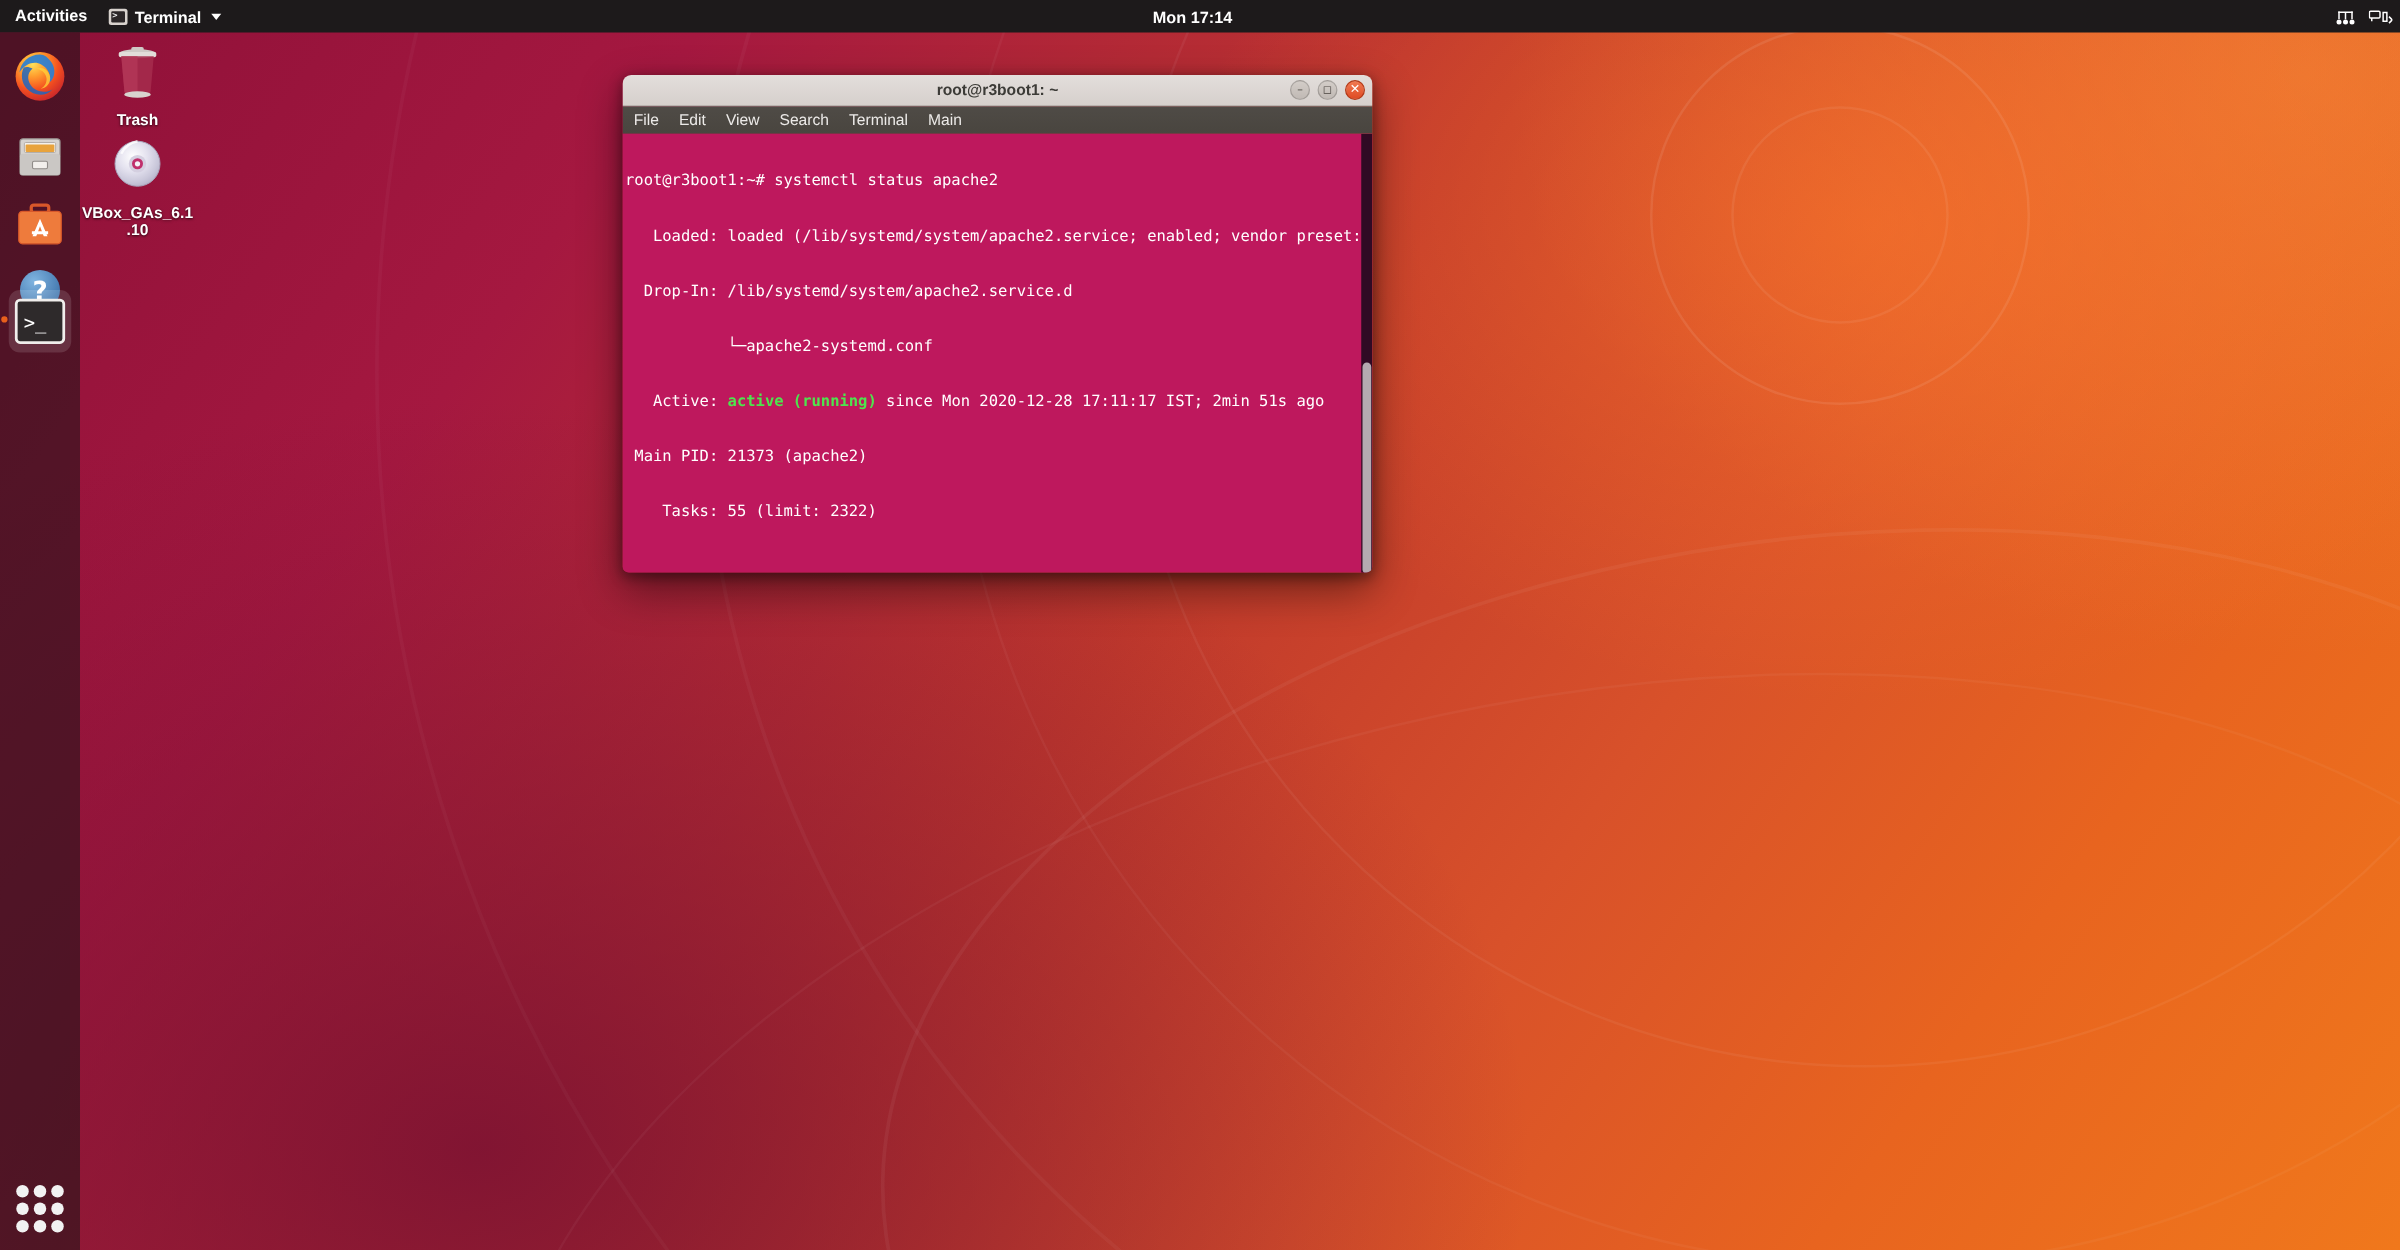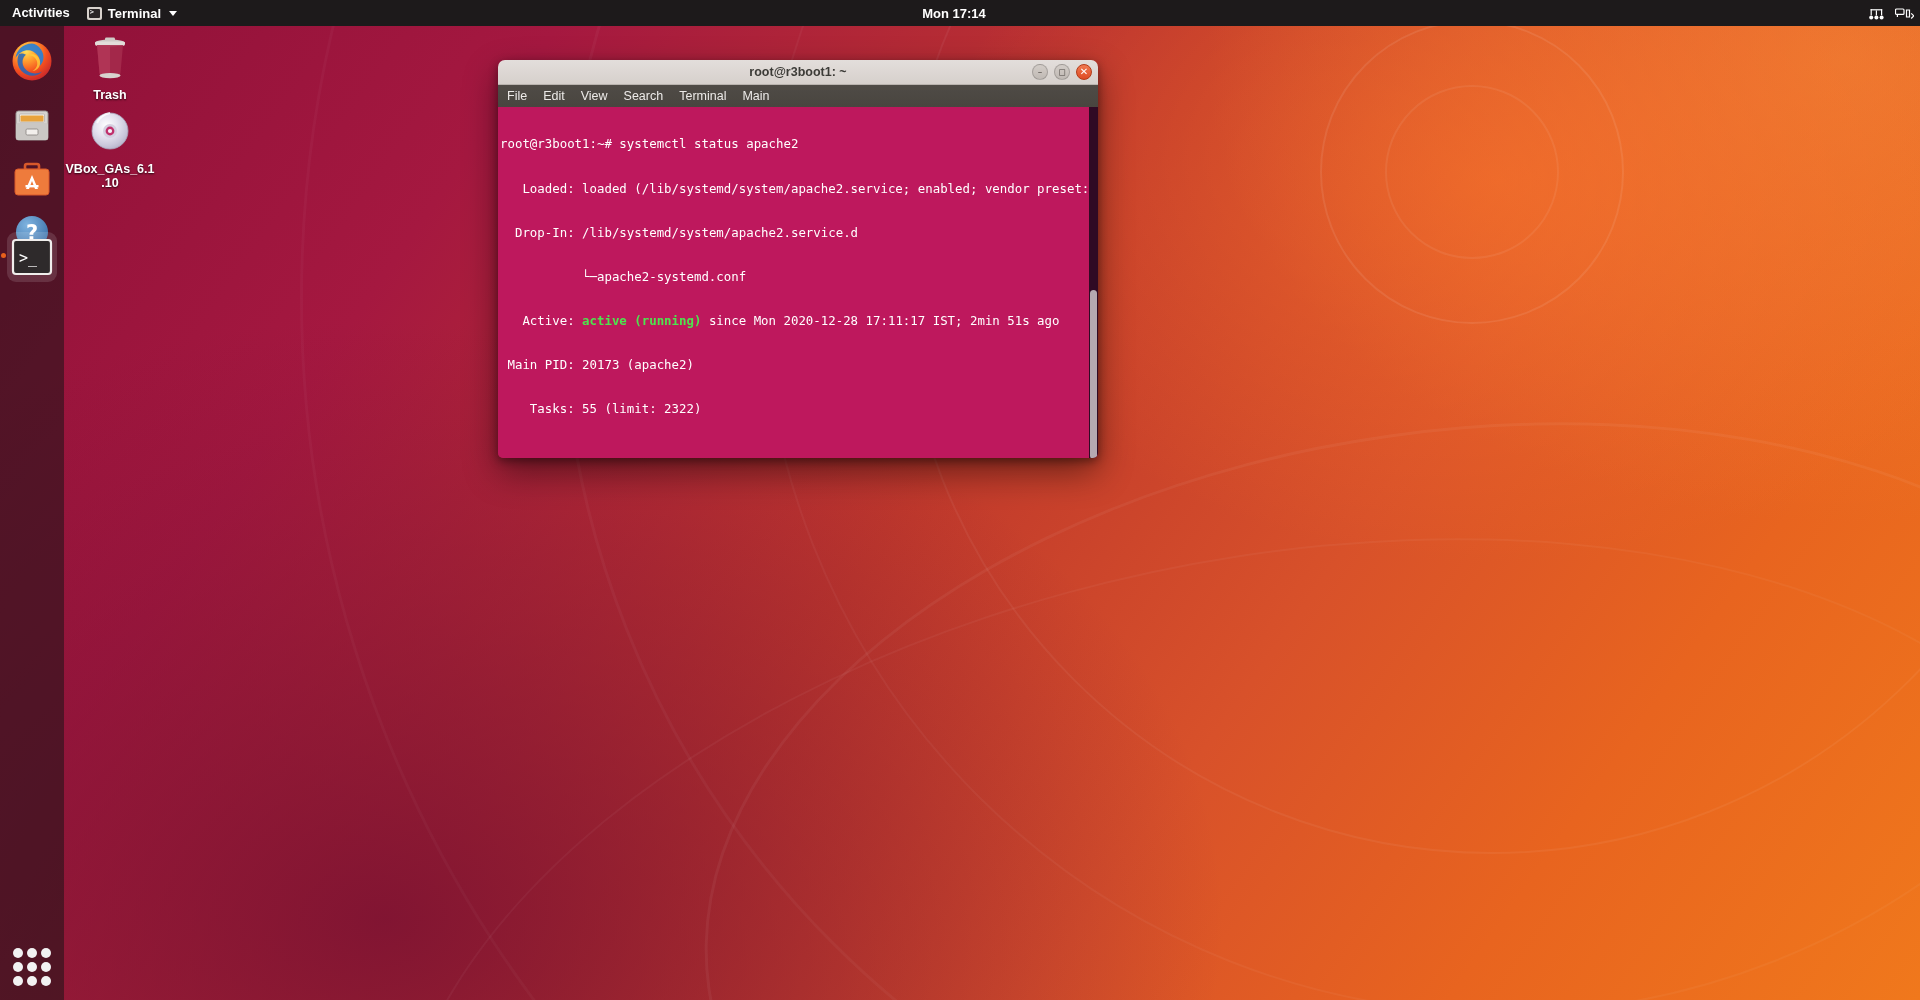--- a/index.html
+++ b/index.html
@@ -493,21 +493,21 @@
     <div class="menu-item">Main</div>
   </div>
 
   <div id="term-body">
     <div id="term-text">
       <div class="line"><span>root@r3boot1:~# systemctl status apache2</span></div>
       <div class="line"><span>   Loaded: </span><span>loaded (/lib/systemd/system/apache2.service; enabled; vendor preset:</span></div>
       <div class="line"><span>  Drop-In: </span><span>/lib/systemd/system/apache2.service.d</span></div>
       <div class="line"><span>           └─apache2-systemd.conf</span></div>
       <div class="line"><span>   Active: </span><span class="green-b">active (running)</span><span> since Mon 2020-12-28 17:11:17 IST; 2min 51s ago</span></div>
-      <div class="line"><span> Main PID: 20173 (apache2)</span></div>
+      <div class="line"><span> Main PID: 21373 (apache2)</span></div>
       <div class="line"><span>    Tasks: 55 (limit: 2322)</span></div>
       
       
       
       
       
       
       
       
       

